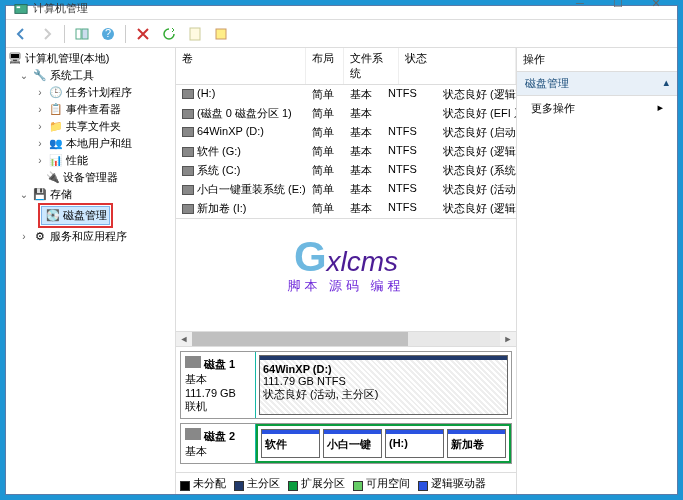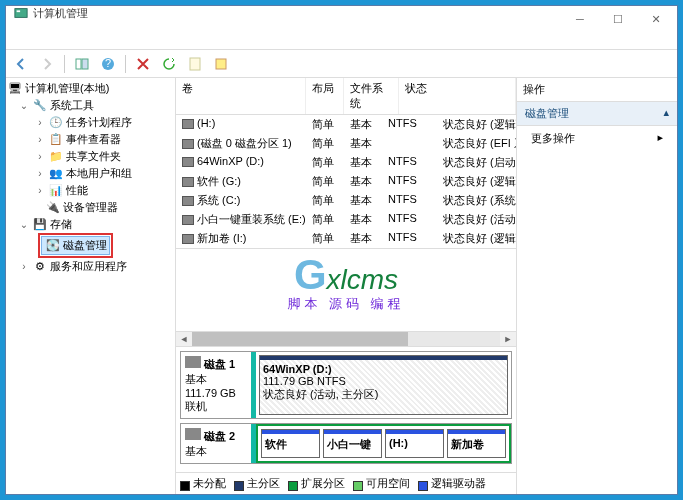--- a/index.html
+++ b/index.html
@@ -1,18 +1,18 @@
 <!DOCTYPE html>
 <html><head>
 <meta charset="utf-8">
 <style>
 *{box-sizing:border-box;margin:0;padding:0;font-family:"Microsoft YaHei",SimSun,sans-serif;font-size:11px}
 body{background:#1e95d4;padding:5px}
 .window{width:673px;height:490px;background:#fff;border:1px solid #5a7ba8;display:flex;flex-direction:column}
-.titlebar{height:44px;display:flex;align-items:flex-start;padding:0 2px 3px 8px;color:#333;border-bottom:1px solid #ddd}
+.titlebar{height:14px;display:flex;align-items:flex-end;padding:0 2px 3px 8px;color:#333;border-bottom:1px solid #ddd}
 .titlebar-icon{width:14px;height:14px;margin-right:5px;display:inline-flex}
 .titlebar-title{flex:1}
 .win-btns{display:flex;gap:0}
 .win-btn{width:38px;height:26px;display:flex;align-items:center;justify-content:center;color:#666}
 .menubar{height:22px;display:flex;align-items:center;padding:0 5px;border-bottom:1px solid #ddd;gap:12px}
 .menubar span{padding:2px 4px}
 .toolbar{height:28px;display:flex;align-items:center;padding:0 4px;border-bottom:1px solid #ddd;gap:4px}
 .tb-sep{width:1px;height:18px;background:#ccc;margin:0 2px}
 .tb-btn{width:22px;height:22px;display:inline-flex;align-items:center;justify-content:center}
 .content{flex:1;display:flex;min-height:0}
@@ -26,29 +26,29 @@
 .vol-table{border-bottom:1px solid #ddd}
 .vol-header{display:flex;background:#fff;border-bottom:1px solid #ddd}
 .vol-header div{padding:3px 6px;border-right:1px solid #eee}
 .vol-row{display:flex;padding:1px 0}
 .vol-row div{padding:1px 6px;overflow:hidden;white-space:nowrap}
 .c-vol{width:130px}.c-lay{width:38px}.c-typ{width:38px}.c-fs{width:55px}.c-st{flex:1}
 .vol-icon{width:12px;height:10px;display:inline-block;background:#888;border:1px solid #555;margin-right:3px;vertical-align:middle}
 .watermark{position:relative;flex:1;min-height:60px}
 .wm-content{position:absolute;left:50%;top:40%;transform:translate(-50%,-50%);text-align:center}
 .wm-g{font-size:42px;font-weight:bold;color:#6eb8e0;display:inline}
-.wm-xl{font-size:28px;color:#15803d;font-style:italic}
+.wm-xl{font-size:28px;color:#4c1d95;font-style:italic}
 .wm-sub{font-size:13px;color:#6d28d9;letter-spacing:4px;margin-top:-4px}
 .scroll-h{height:16px;border-top:1px solid #ddd;border-bottom:1px solid #ddd;display:flex;align-items:center;background:#f0f0f0}
 .scroll-arr{width:16px;text-align:center;color:#666;font-size:9px}
 .scroll-track{flex:1;height:14px;background:#e8e8e8;position:relative}
 .scroll-thumb{position:absolute;height:100%;background:#c0c0c0;left:0;width:70%}
 .disk-area{padding:4px;overflow:hidden}
 .disk-row{display:flex;border:1px solid #999;margin-bottom:4px;min-height:55px}
-.disk-label{width:75px;padding:4px;border-right:5px solid #14b8a6;font-size:10px}
+.disk-label{width:75px;padding:4px;border-right:1px solid #14b8a6;font-size:10px}
 .disk-label .dicon{width:16px;height:12px;background:#888;display:inline-block;margin-right:3px}
 .disk-parts{flex:1;display:flex;padding:3px;gap:3px}
 .part{border:1px solid #666;padding:3px;font-size:10px;flex:1}
 .part-top{height:4px;margin:-3px -3px 3px -3px}
 .legend{padding:3px 4px;border-top:1px solid #ddd;display:flex;gap:8px;font-size:10px;flex-wrap:wrap}
 .legend-item{display:flex;align-items:flex-end;gap:3px}
 .legend-sw{width:10px;height:10px;border:1px solid #333}
 .actions-pane{width:160px;padding:0}
 .actions-header{padding:4px 6px;border-bottom:1px solid #ddd;background:#fff}
 .actions-sub{padding:4px 8px;background:#e8f0f8;color:#1a4d7a;border-bottom:1px solid #ddd;display:flex;justify-content:space-between}

